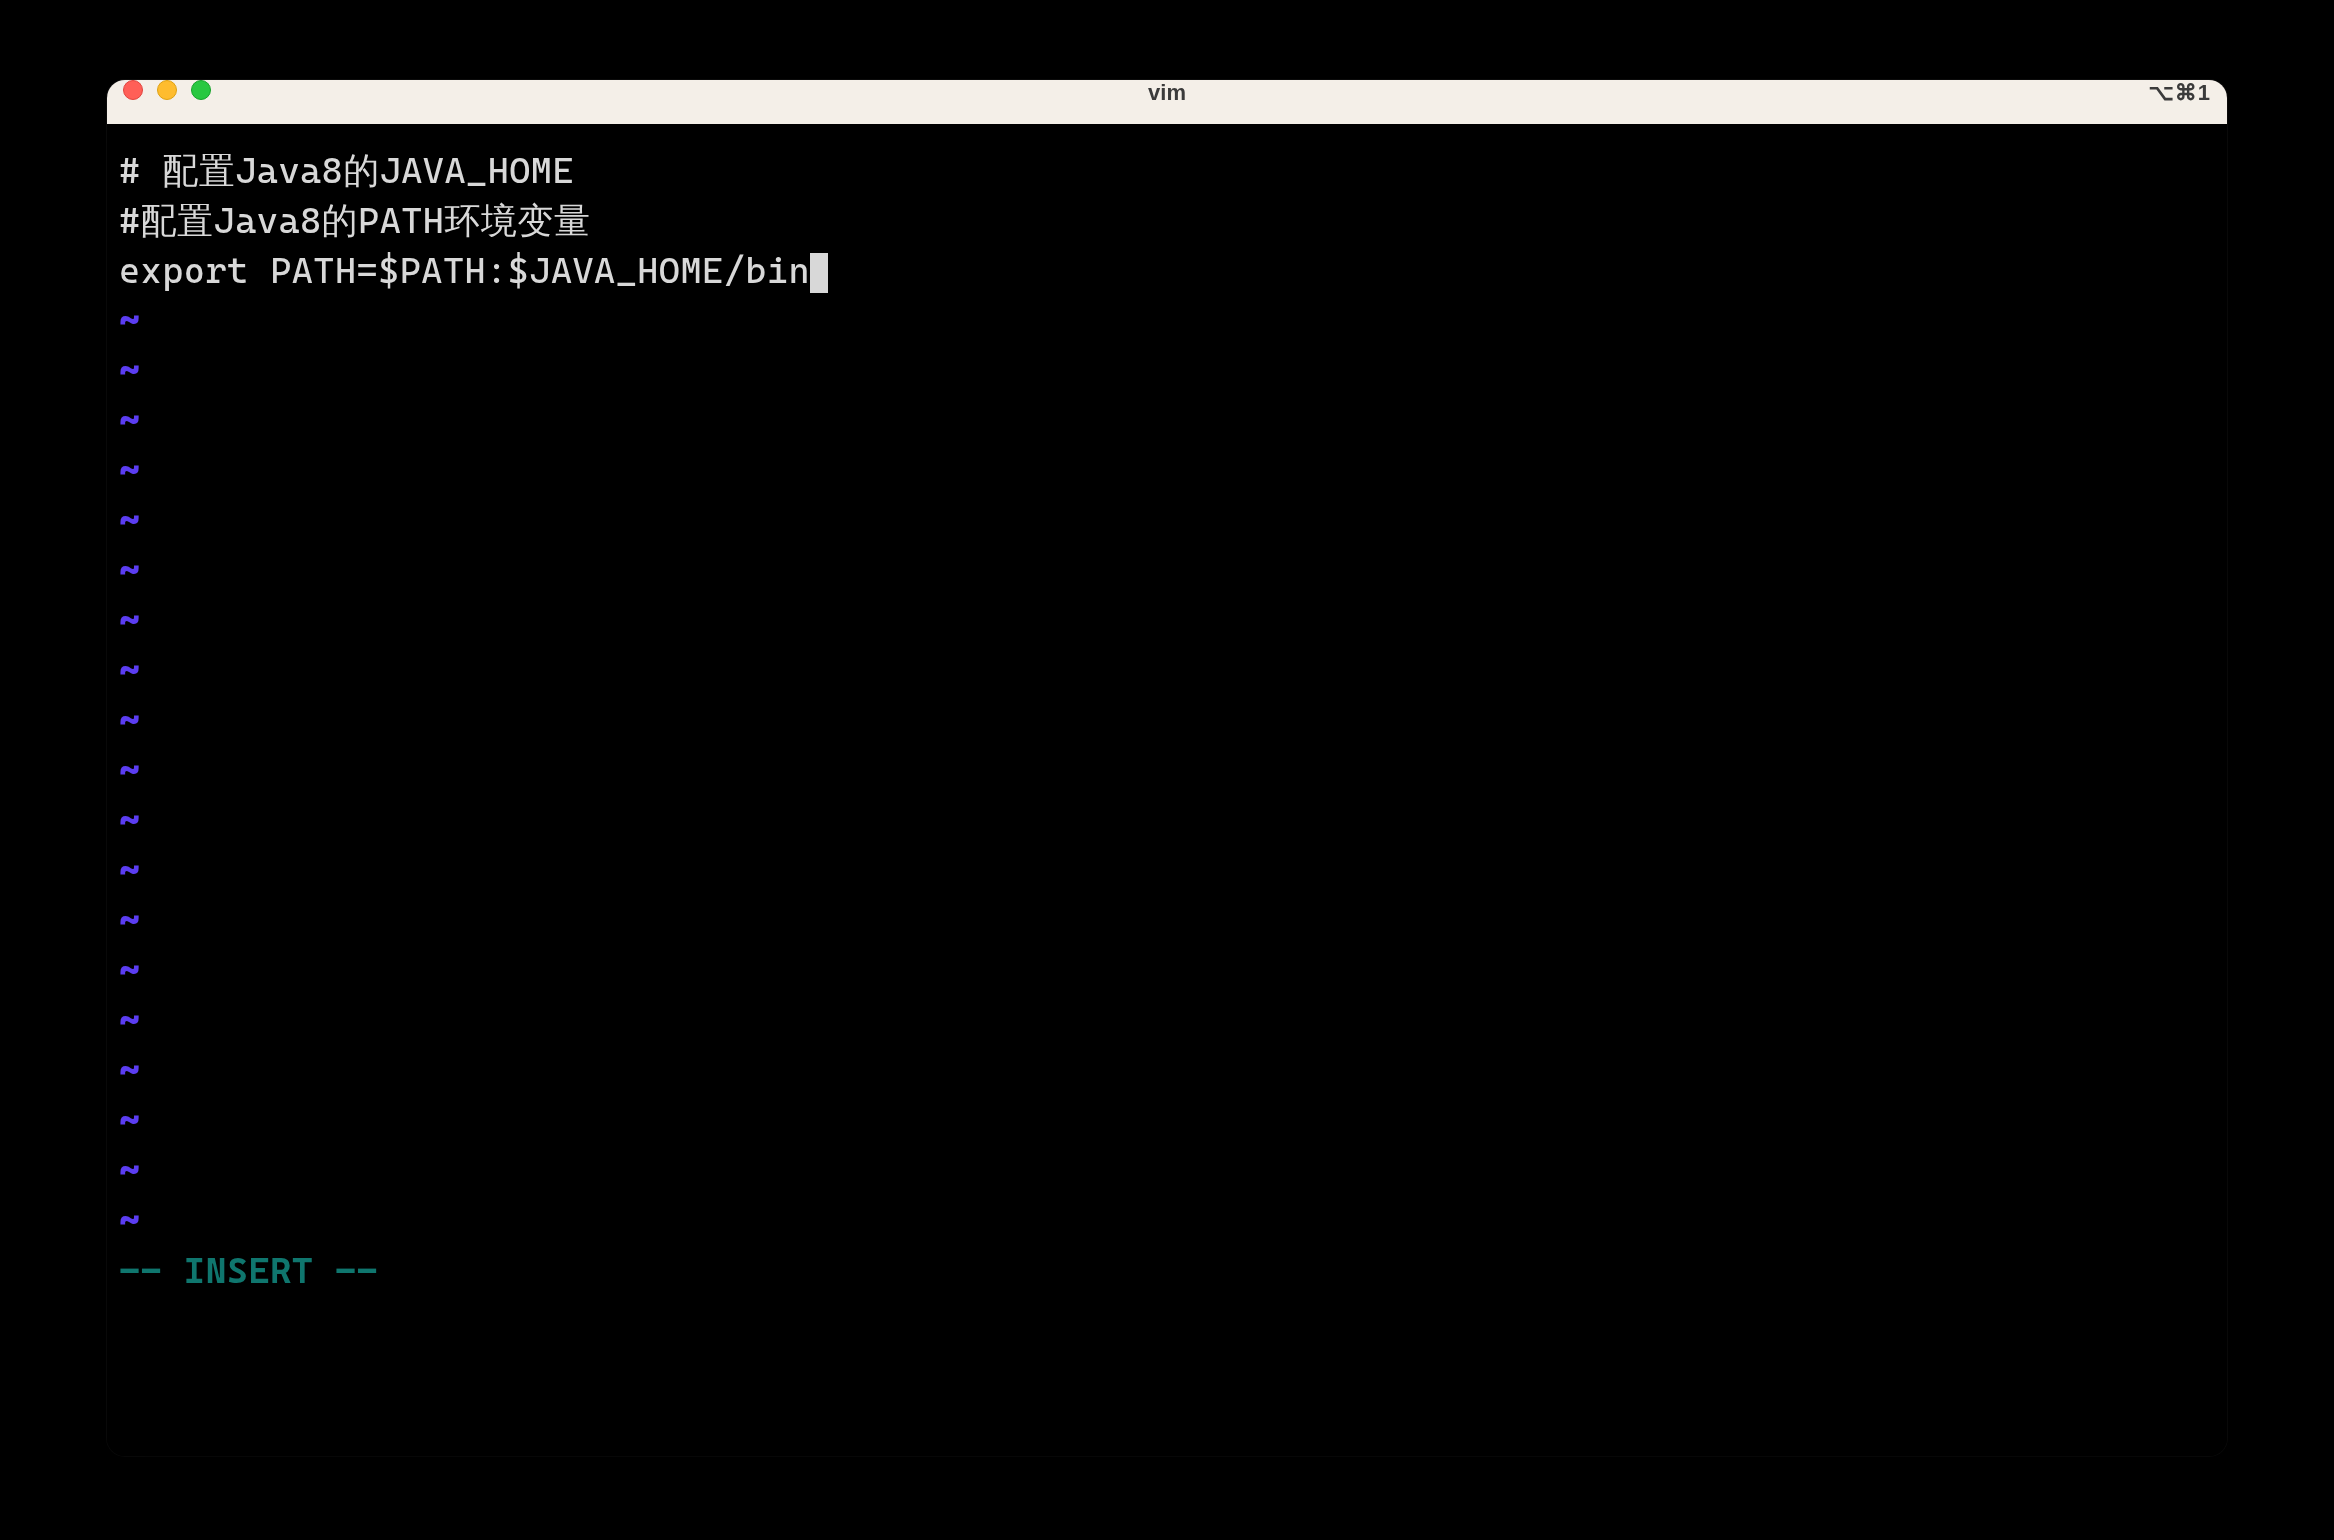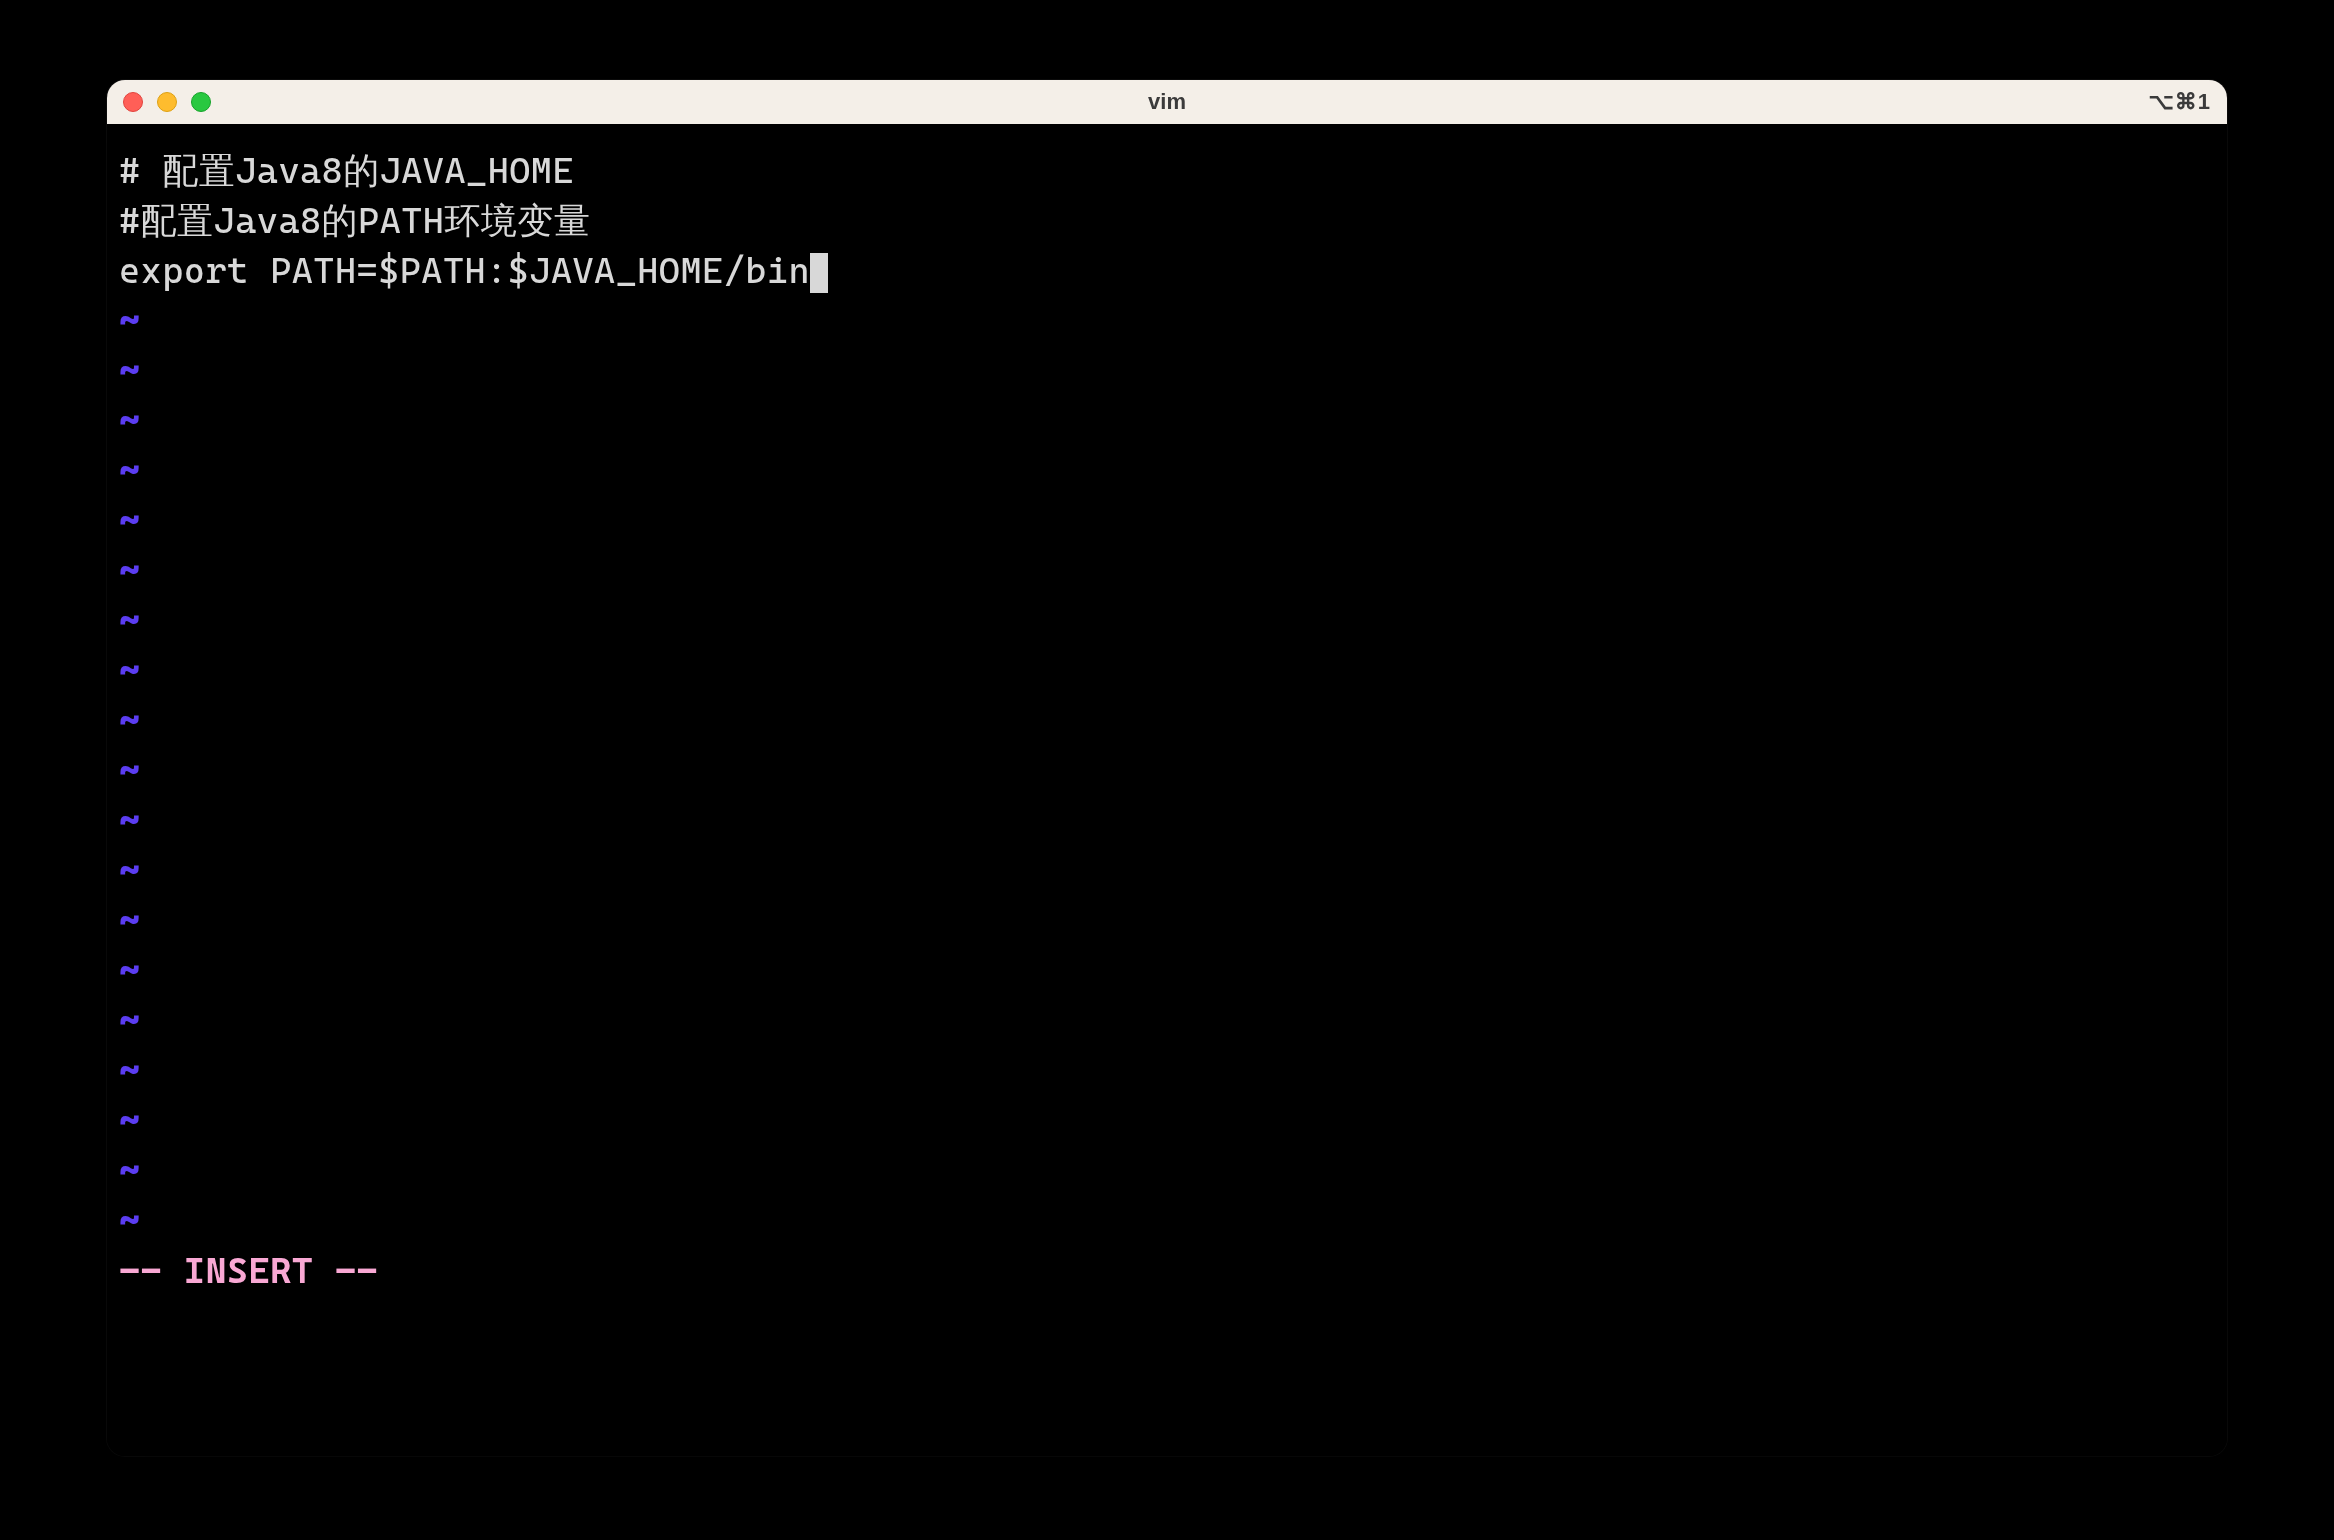--- a/index.html
+++ b/index.html
@@ -17,21 +17,21 @@
     width: 2120px;
     border-radius: 18px;
     overflow: hidden;
     box-shadow: 0 30px 80px rgba(0,0,0,.6), 0 0 0 1px rgba(255,255,255,.05);
     background: #000;
   }
   .titlebar {
     height: 44px;
     background: #f4efe8;
     display: flex;
-    align-items: center;
+    align-items: flex-start;
     position: relative;
     padding: 0 16px;
   }
   .traffic {
     display: flex;
     gap: 14px;
     align-items: center;
   }
   .traffic .dot {
     width: 20px;
@@ -82,21 +82,21 @@
     display: inline-block;
     width: 18px;
     height: 40px;
     background: #d8d8d8;
     vertical-align: text-bottom;
     margin-bottom: -2px;
   }
   .status {
     white-space: pre;
     font-weight: 700;
-    color: #f9a8d4;
+    color: #0f766e;
     margin-top: 0;
   }
 </style>
 </head>
 <body>
 
 <div class="window">
   <div class="titlebar">
     <div class="traffic">
       <div class="dot dot-close"></div>

